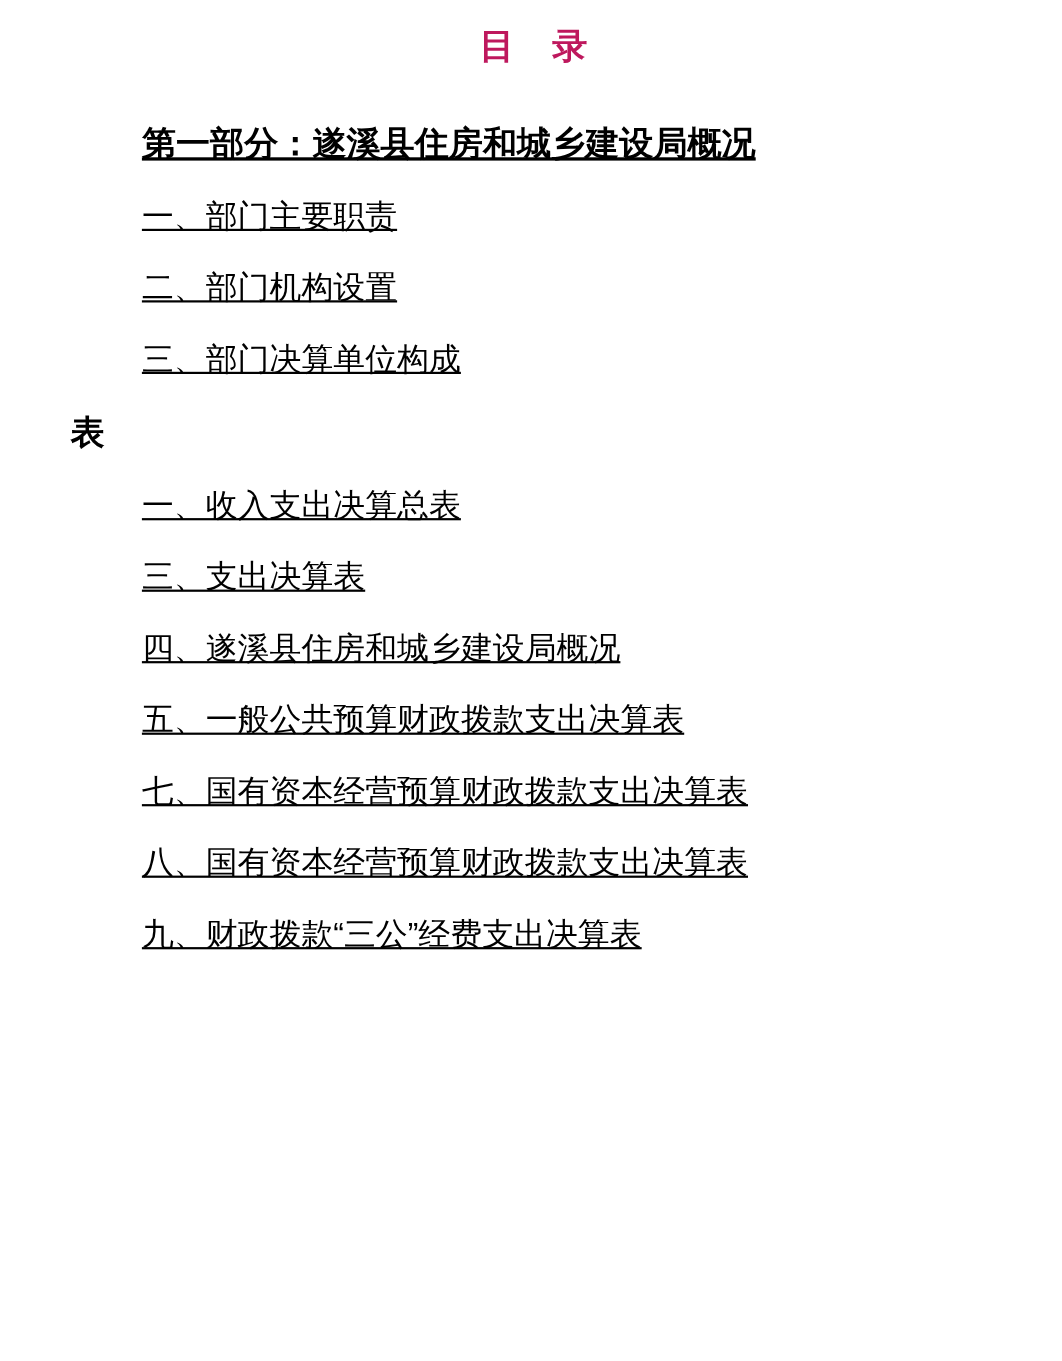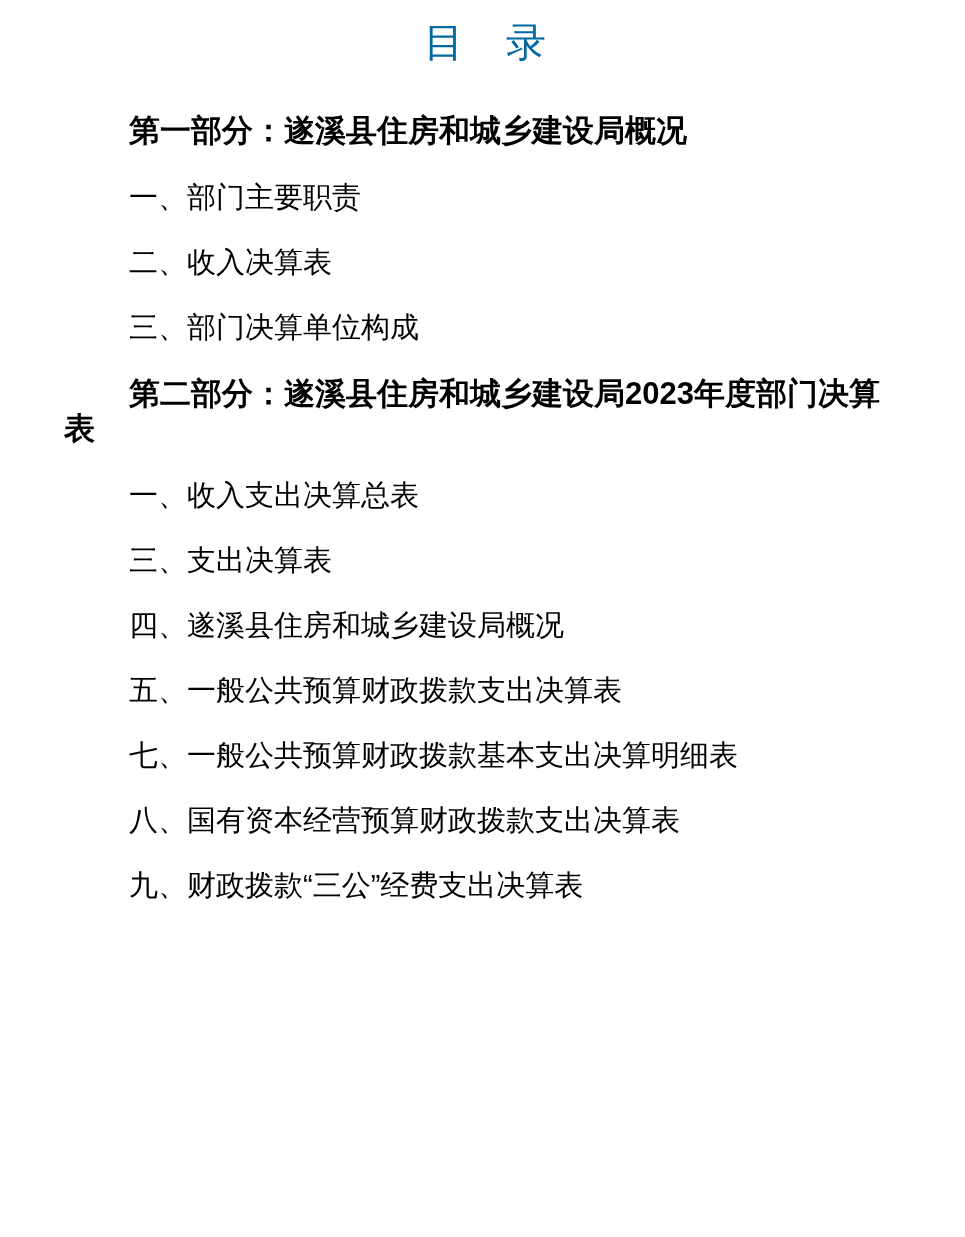--- a/index.html
+++ b/index.html
@@ -15,85 +15,85 @@
     font-family: "Liberation Sans", sans-serif;
   }
   .page {
     box-sizing: border-box;
     width: 965px;
     height: 1237px;
     padding: 14px 58px 0 64px;
     background: #ffffff;
   }
   .toc-title {
-    font-size: 40px;
-    font-weight: 400;
+    font-size: 32px;
+    font-weight: 700;
     text-align: center;
     line-height: 48px;
     letter-spacing: 1px;
     margin: 4px 0 47px 0;
-    color: #0369a1;
+    color: #be185d;
   }
   .entries { }
   .entry {
     margin: 0 0 33px 0;
   }
   .entry .line {
     white-space: normal;
   }
   .entry.part .line {
     font-size: 31px;
     font-weight: 700;
     line-height: 35px;
   }
   .entry.item .line {
     font-size: 29px;
     font-weight: 400;
     line-height: 32px;
   }
   .line.first {
     text-indent: 65px;
+    text-decoration: underline;
   }
 </style>
 </head>
 <body>
 
 <div class="page">
   <div class="toc-title">目　录</div>
   <div class="entries">
       <div class="entry part">
         <div class="line first">第一部分：遂溪县住房和城乡建设局概况</div>
       </div>
       <div class="entry item">
         <div class="line first">一、部门主要职责</div>
       </div>
       <div class="entry item">
-        <div class="line first">二、收入决算表</div>
+        <div class="line first">二、部门机构设置</div>
       </div>
       <div class="entry item">
         <div class="line first">三、部门决算单位构成</div>
       </div>
       <div class="entry part">
-        <div class="line first">第二部分：遂溪县住房和城乡建设局2023年度部门决算</div>
         <div class="line">表</div>
       </div>
       <div class="entry item">
         <div class="line first">一、收入支出决算总表</div>
       </div>
       <div class="entry item">
         <div class="line first">三、支出决算表</div>
       </div>
       <div class="entry item">
         <div class="line first">四、遂溪县住房和城乡建设局概况</div>
       </div>
       <div class="entry item">
         <div class="line first">五、一般公共预算财政拨款支出决算表</div>
       </div>
       <div class="entry item">
-        <div class="line first">七、一般公共预算财政拨款基本支出决算明细表</div>
+        <div class="line first">七、国有资本经营预算财政拨款支出决算表</div>
       </div>
       <div class="entry item">
         <div class="line first">八、国有资本经营预算财政拨款支出决算表</div>
       </div>
       <div class="entry item">
         <div class="line first">九、财政拨款“三公”经费支出决算表</div>
       </div>
     </div>
 </div>
 

